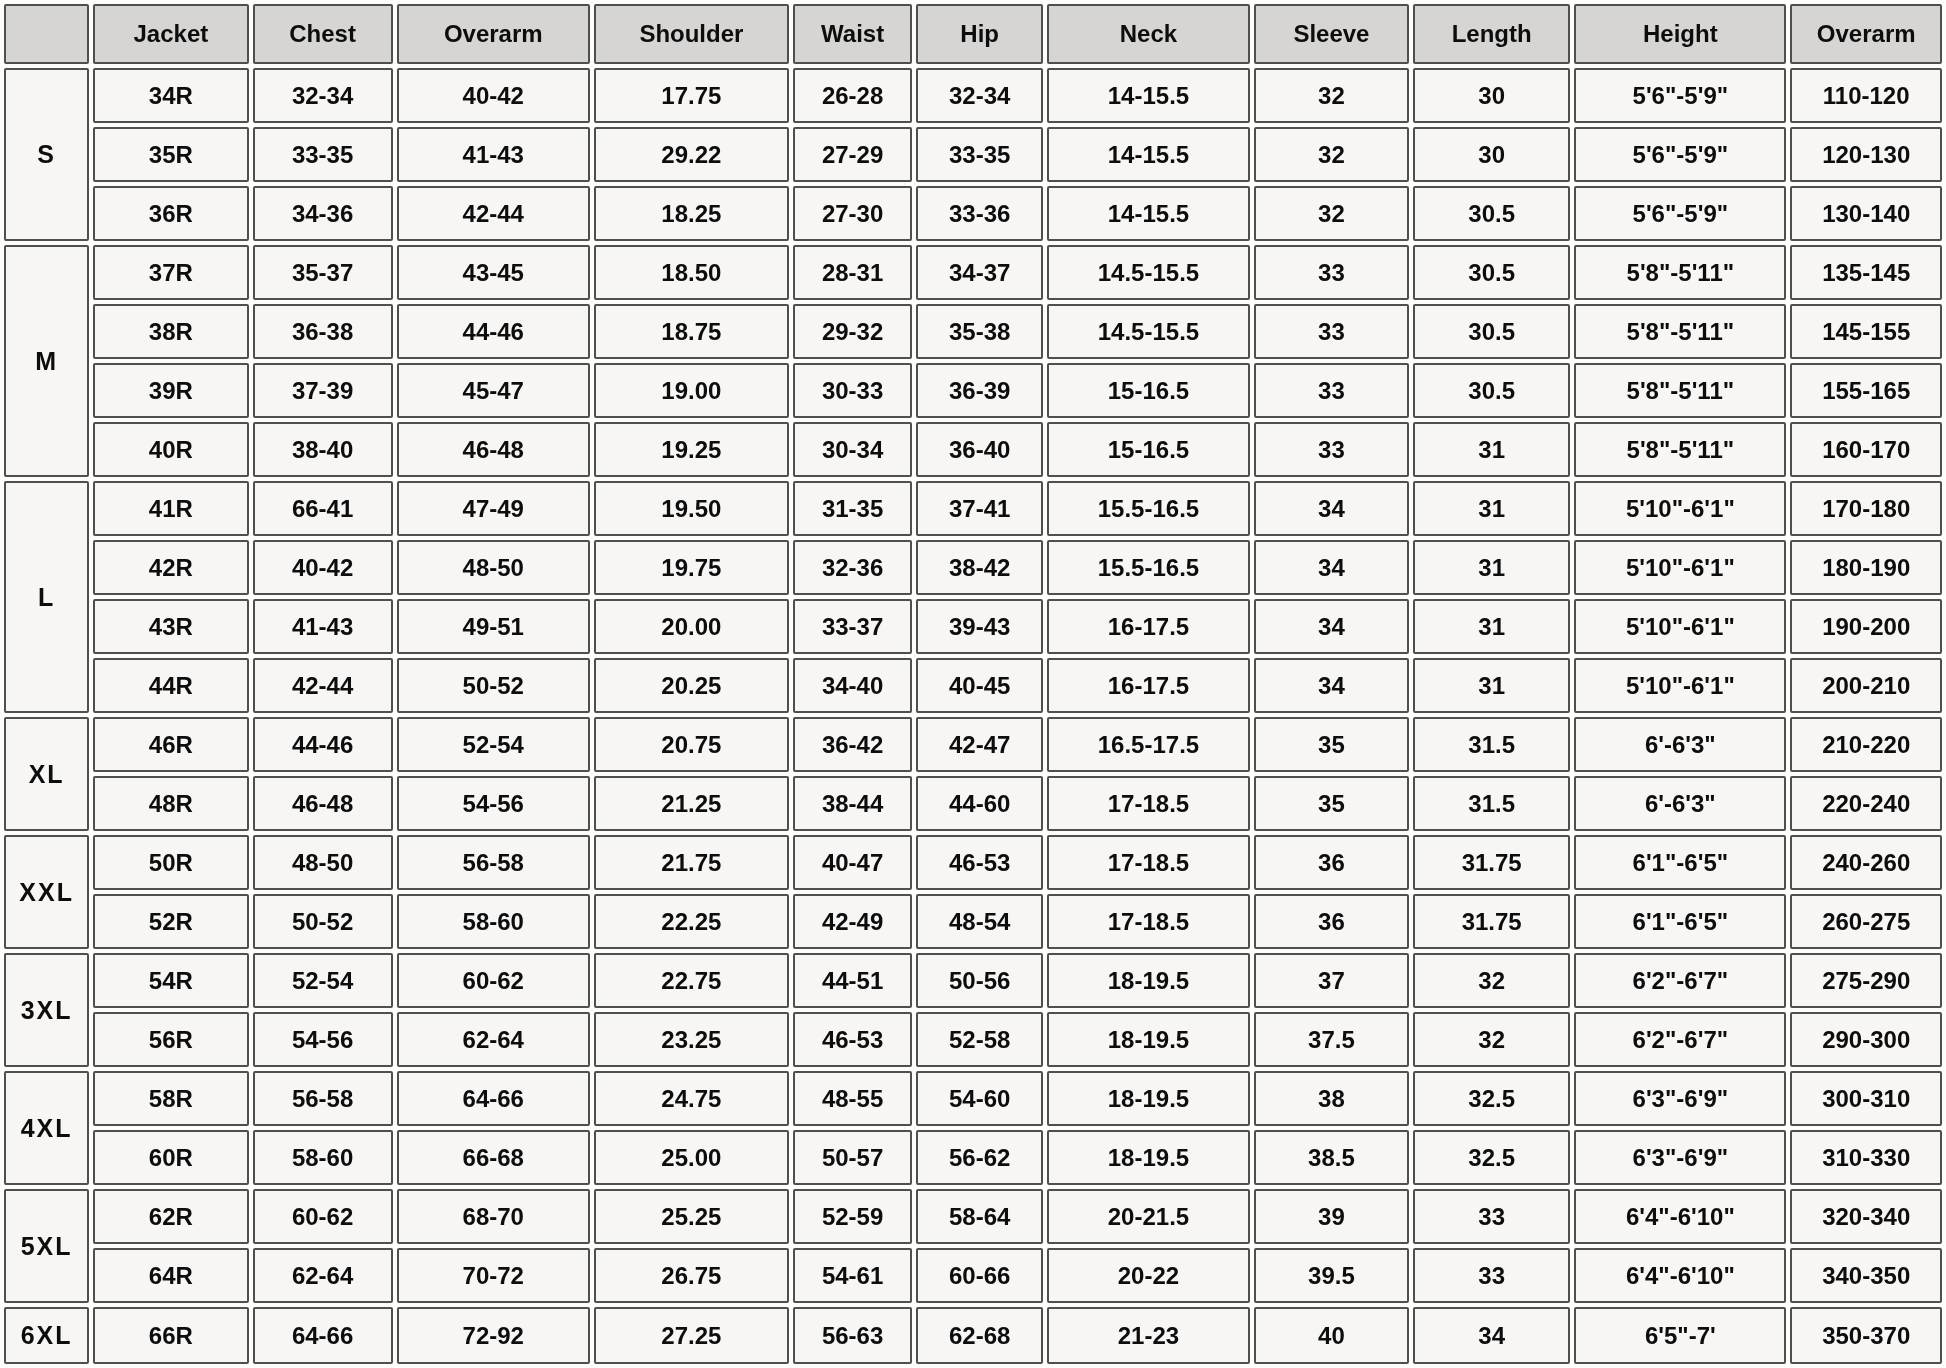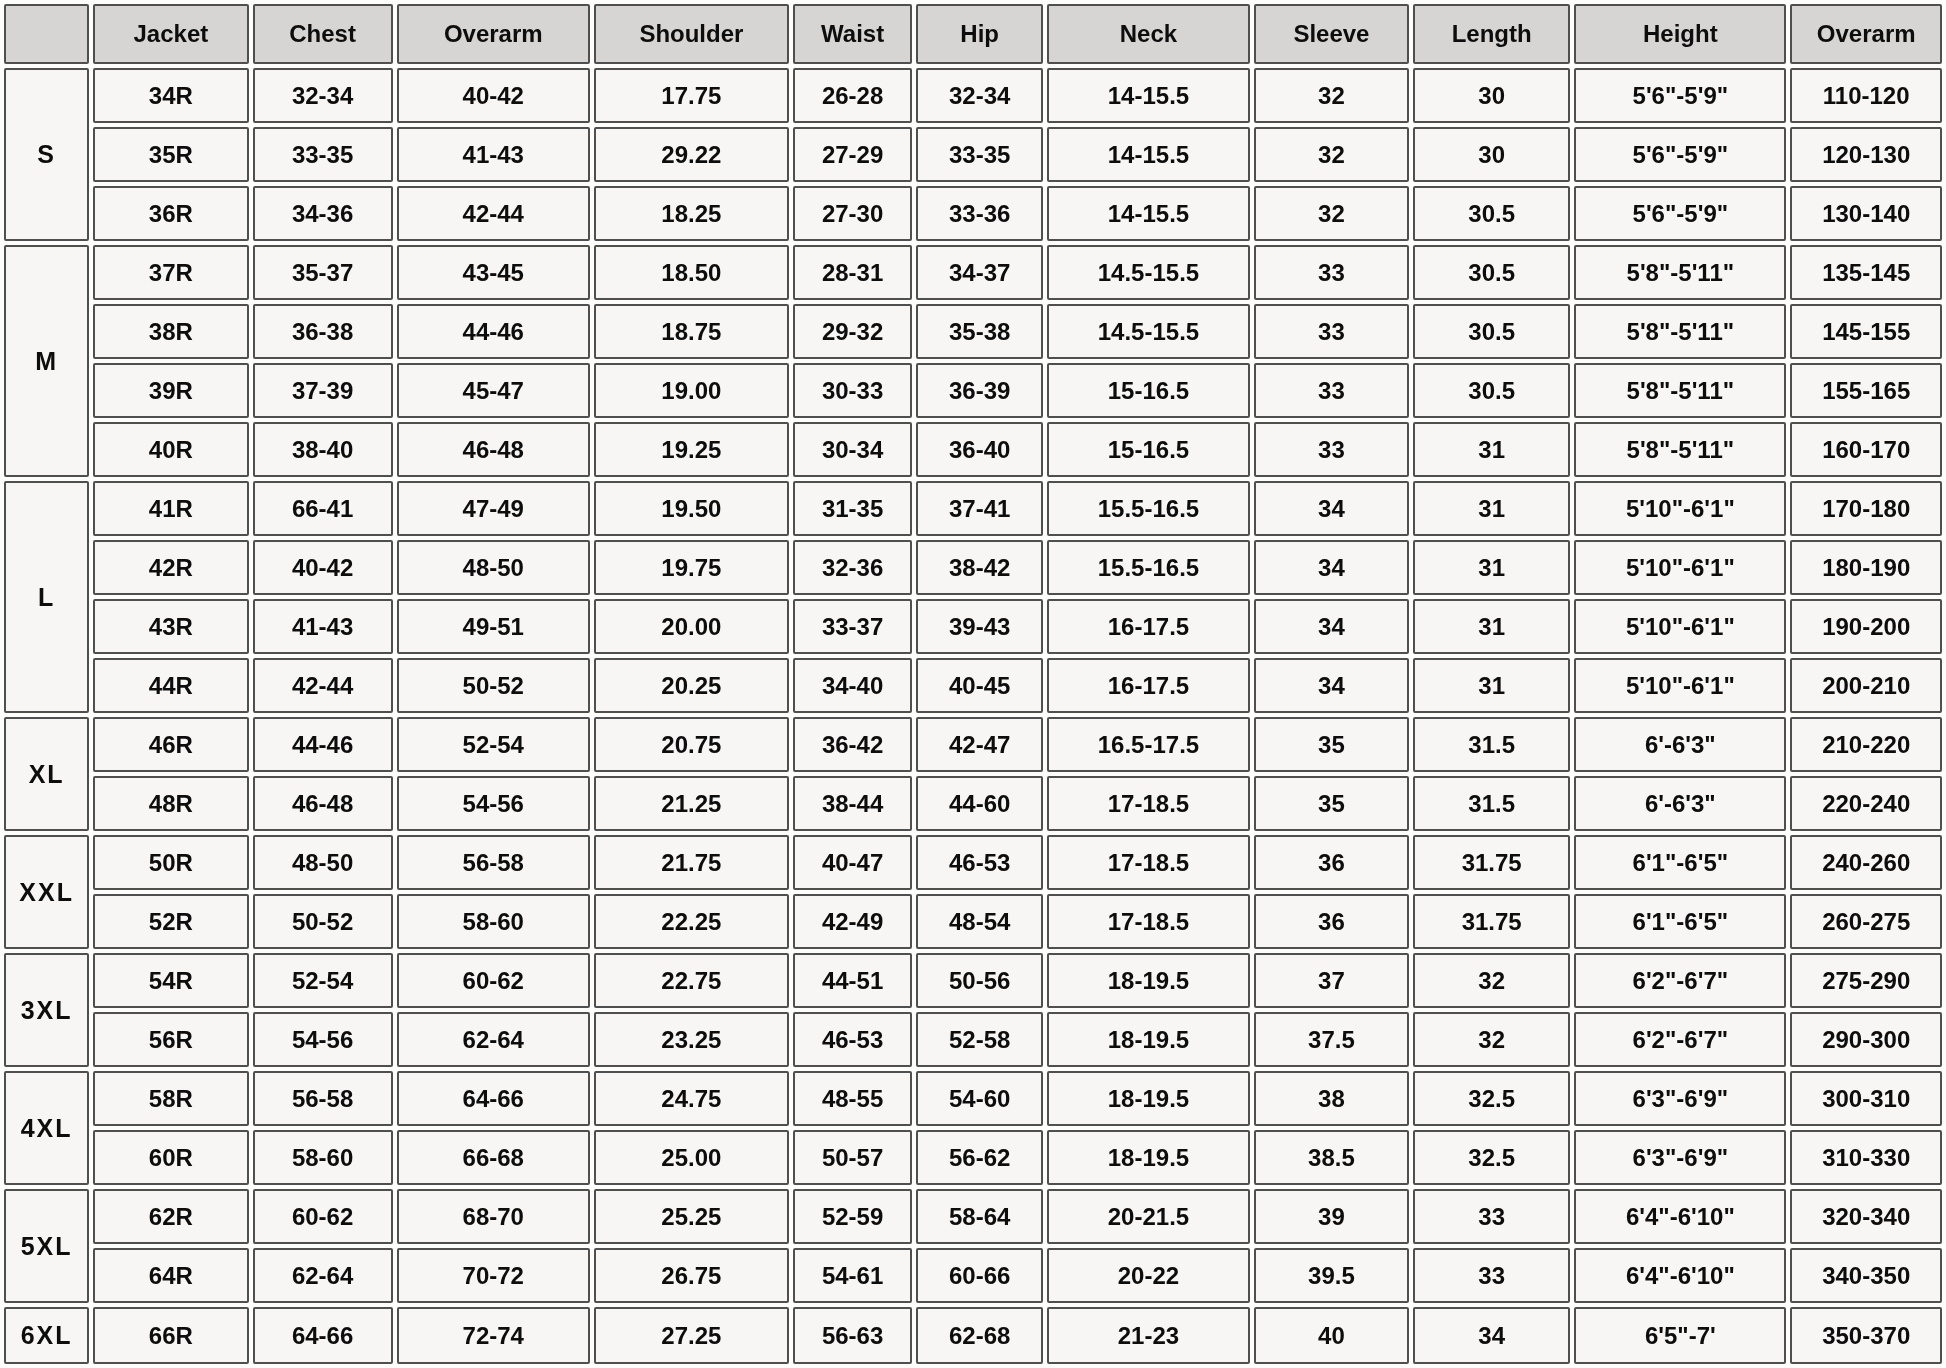--- a/index.html
+++ b/index.html
@@ -360,21 +360,21 @@
         <td>20-22</td>
         <td>39.5</td>
         <td>33</td>
         <td>6'4"-6'10"</td>
         <td>340-350</td>
       </tr>
       <tr>
         <td rowspan="1" class="group">6XL</td>
         <td>66R</td>
         <td>64-66</td>
-        <td>72-74</td>
+        <td>72-92</td>
         <td>27.25</td>
         <td>56-63</td>
         <td>62-68</td>
         <td>21-23</td>
         <td>40</td>
         <td>34</td>
         <td>6'5"-7'</td>
         <td>350-370</td>
       </tr>
     </tbody>

